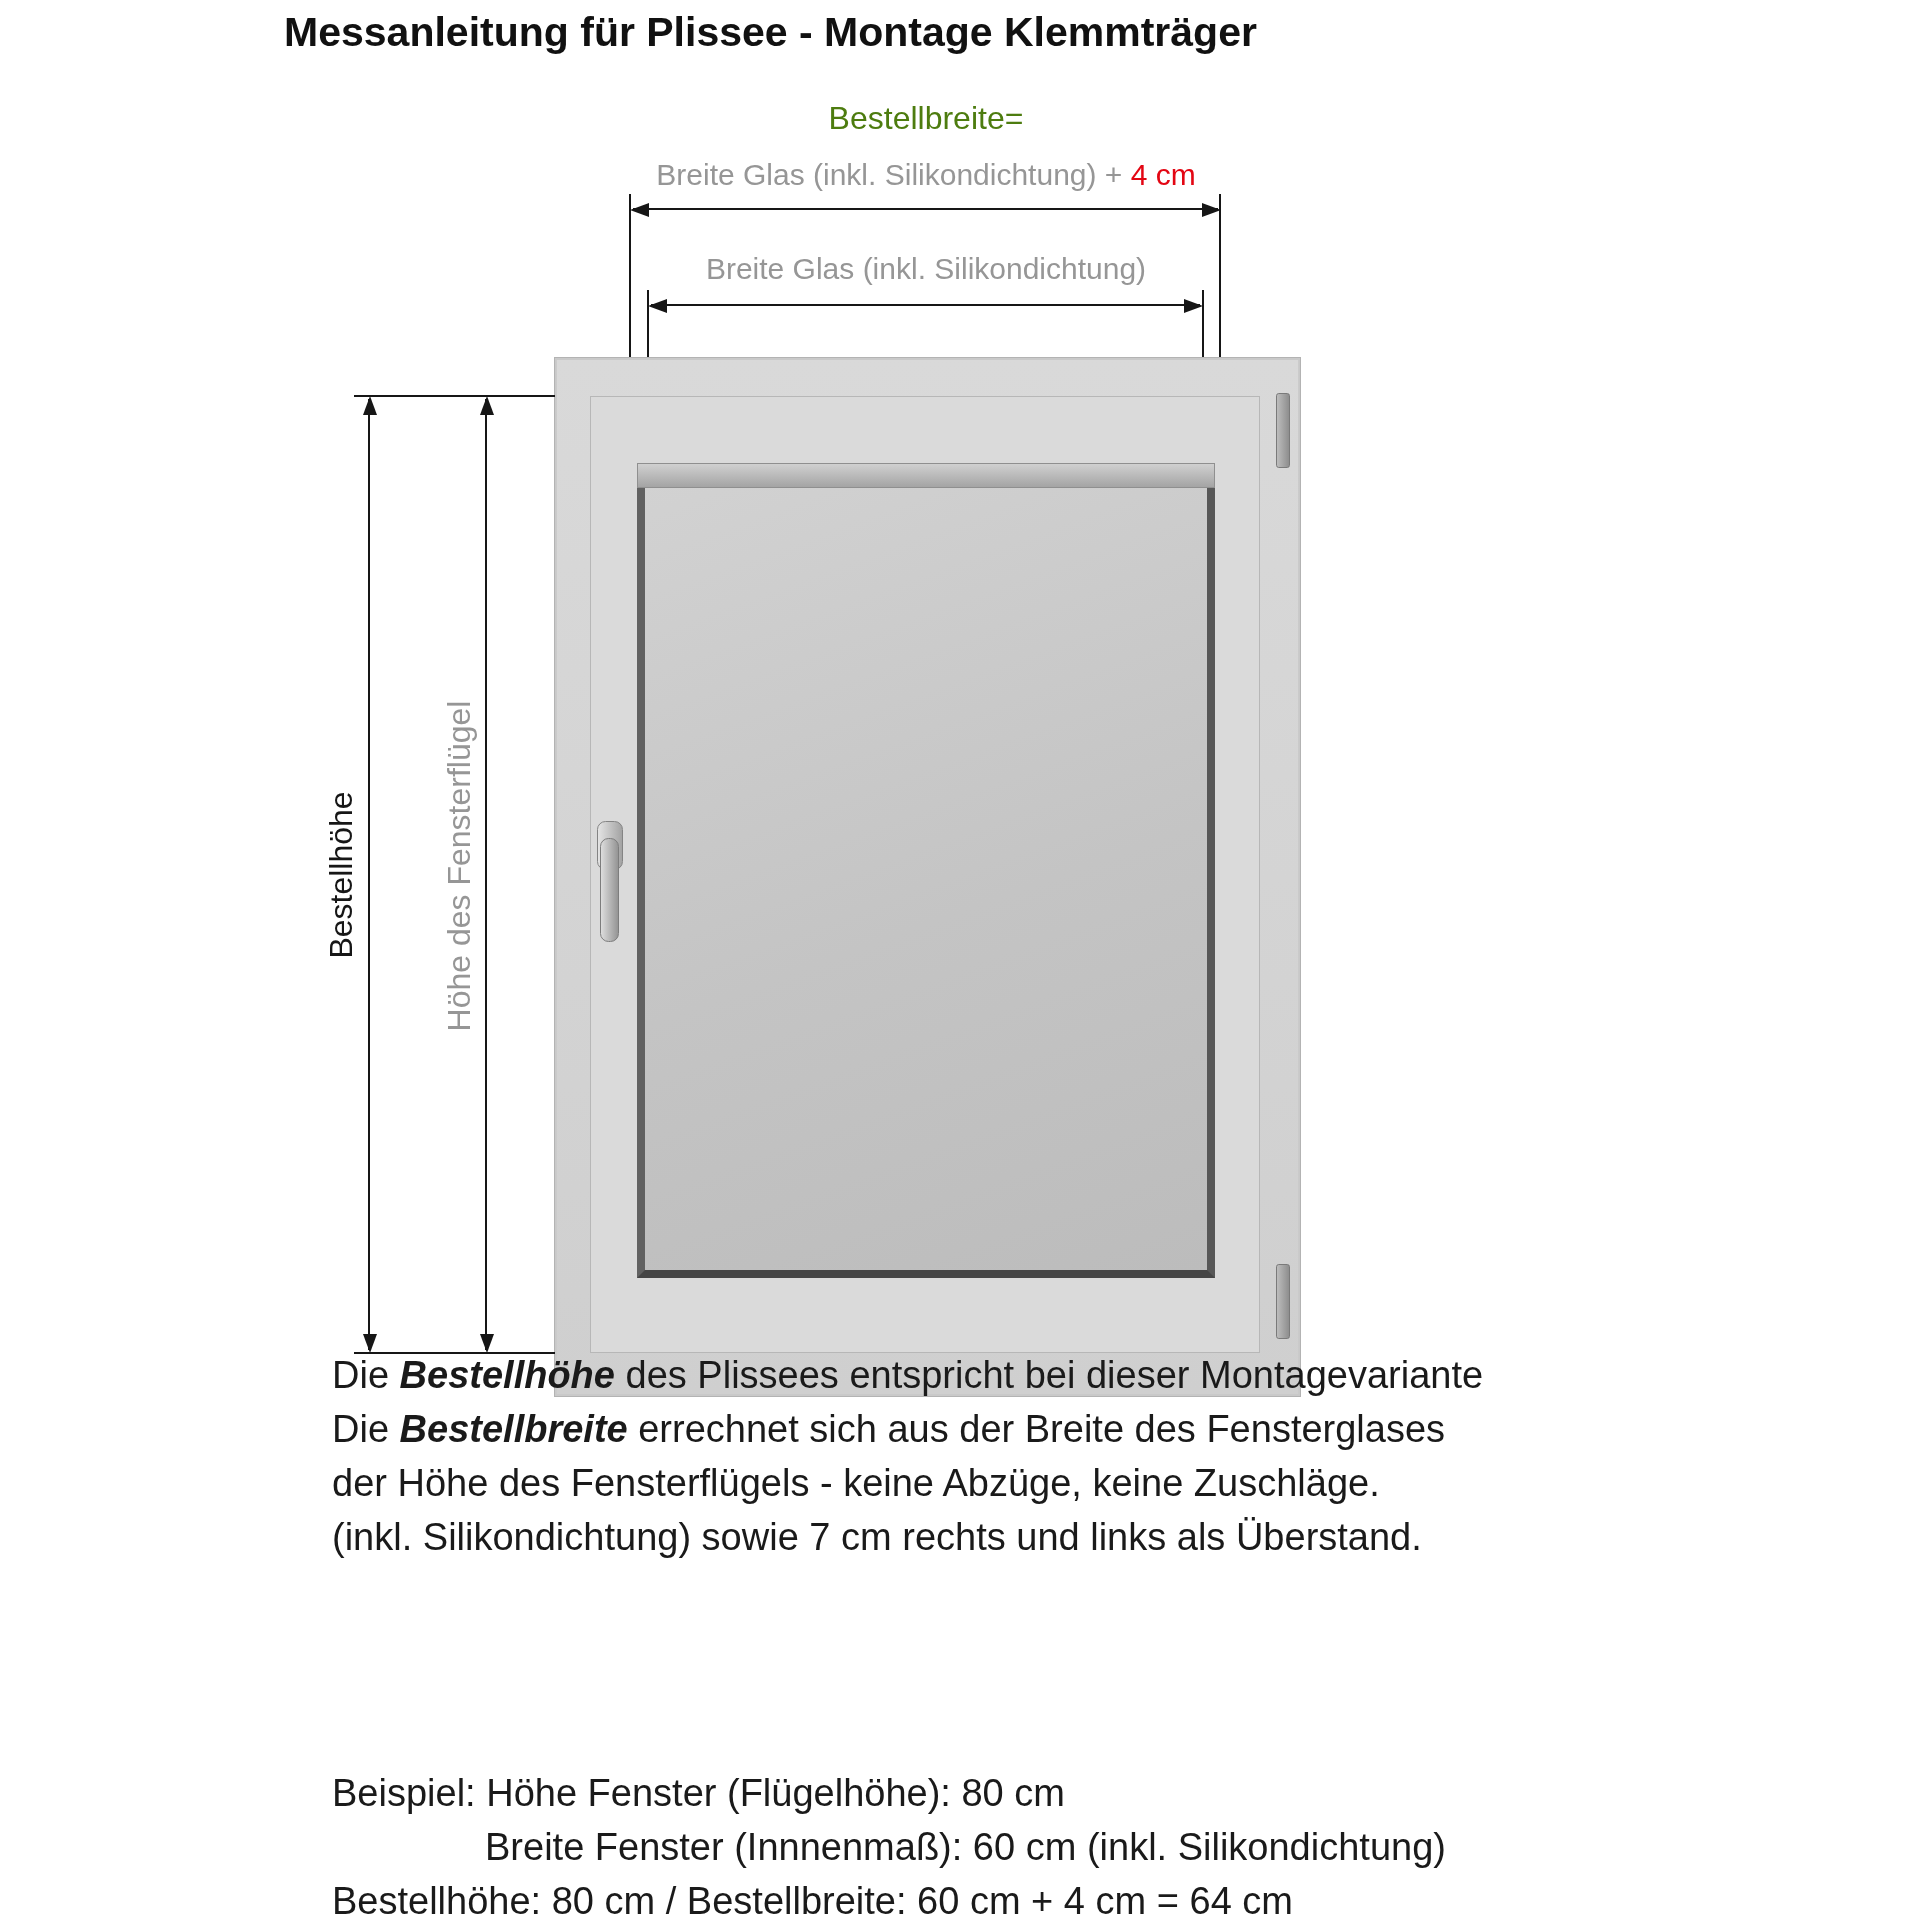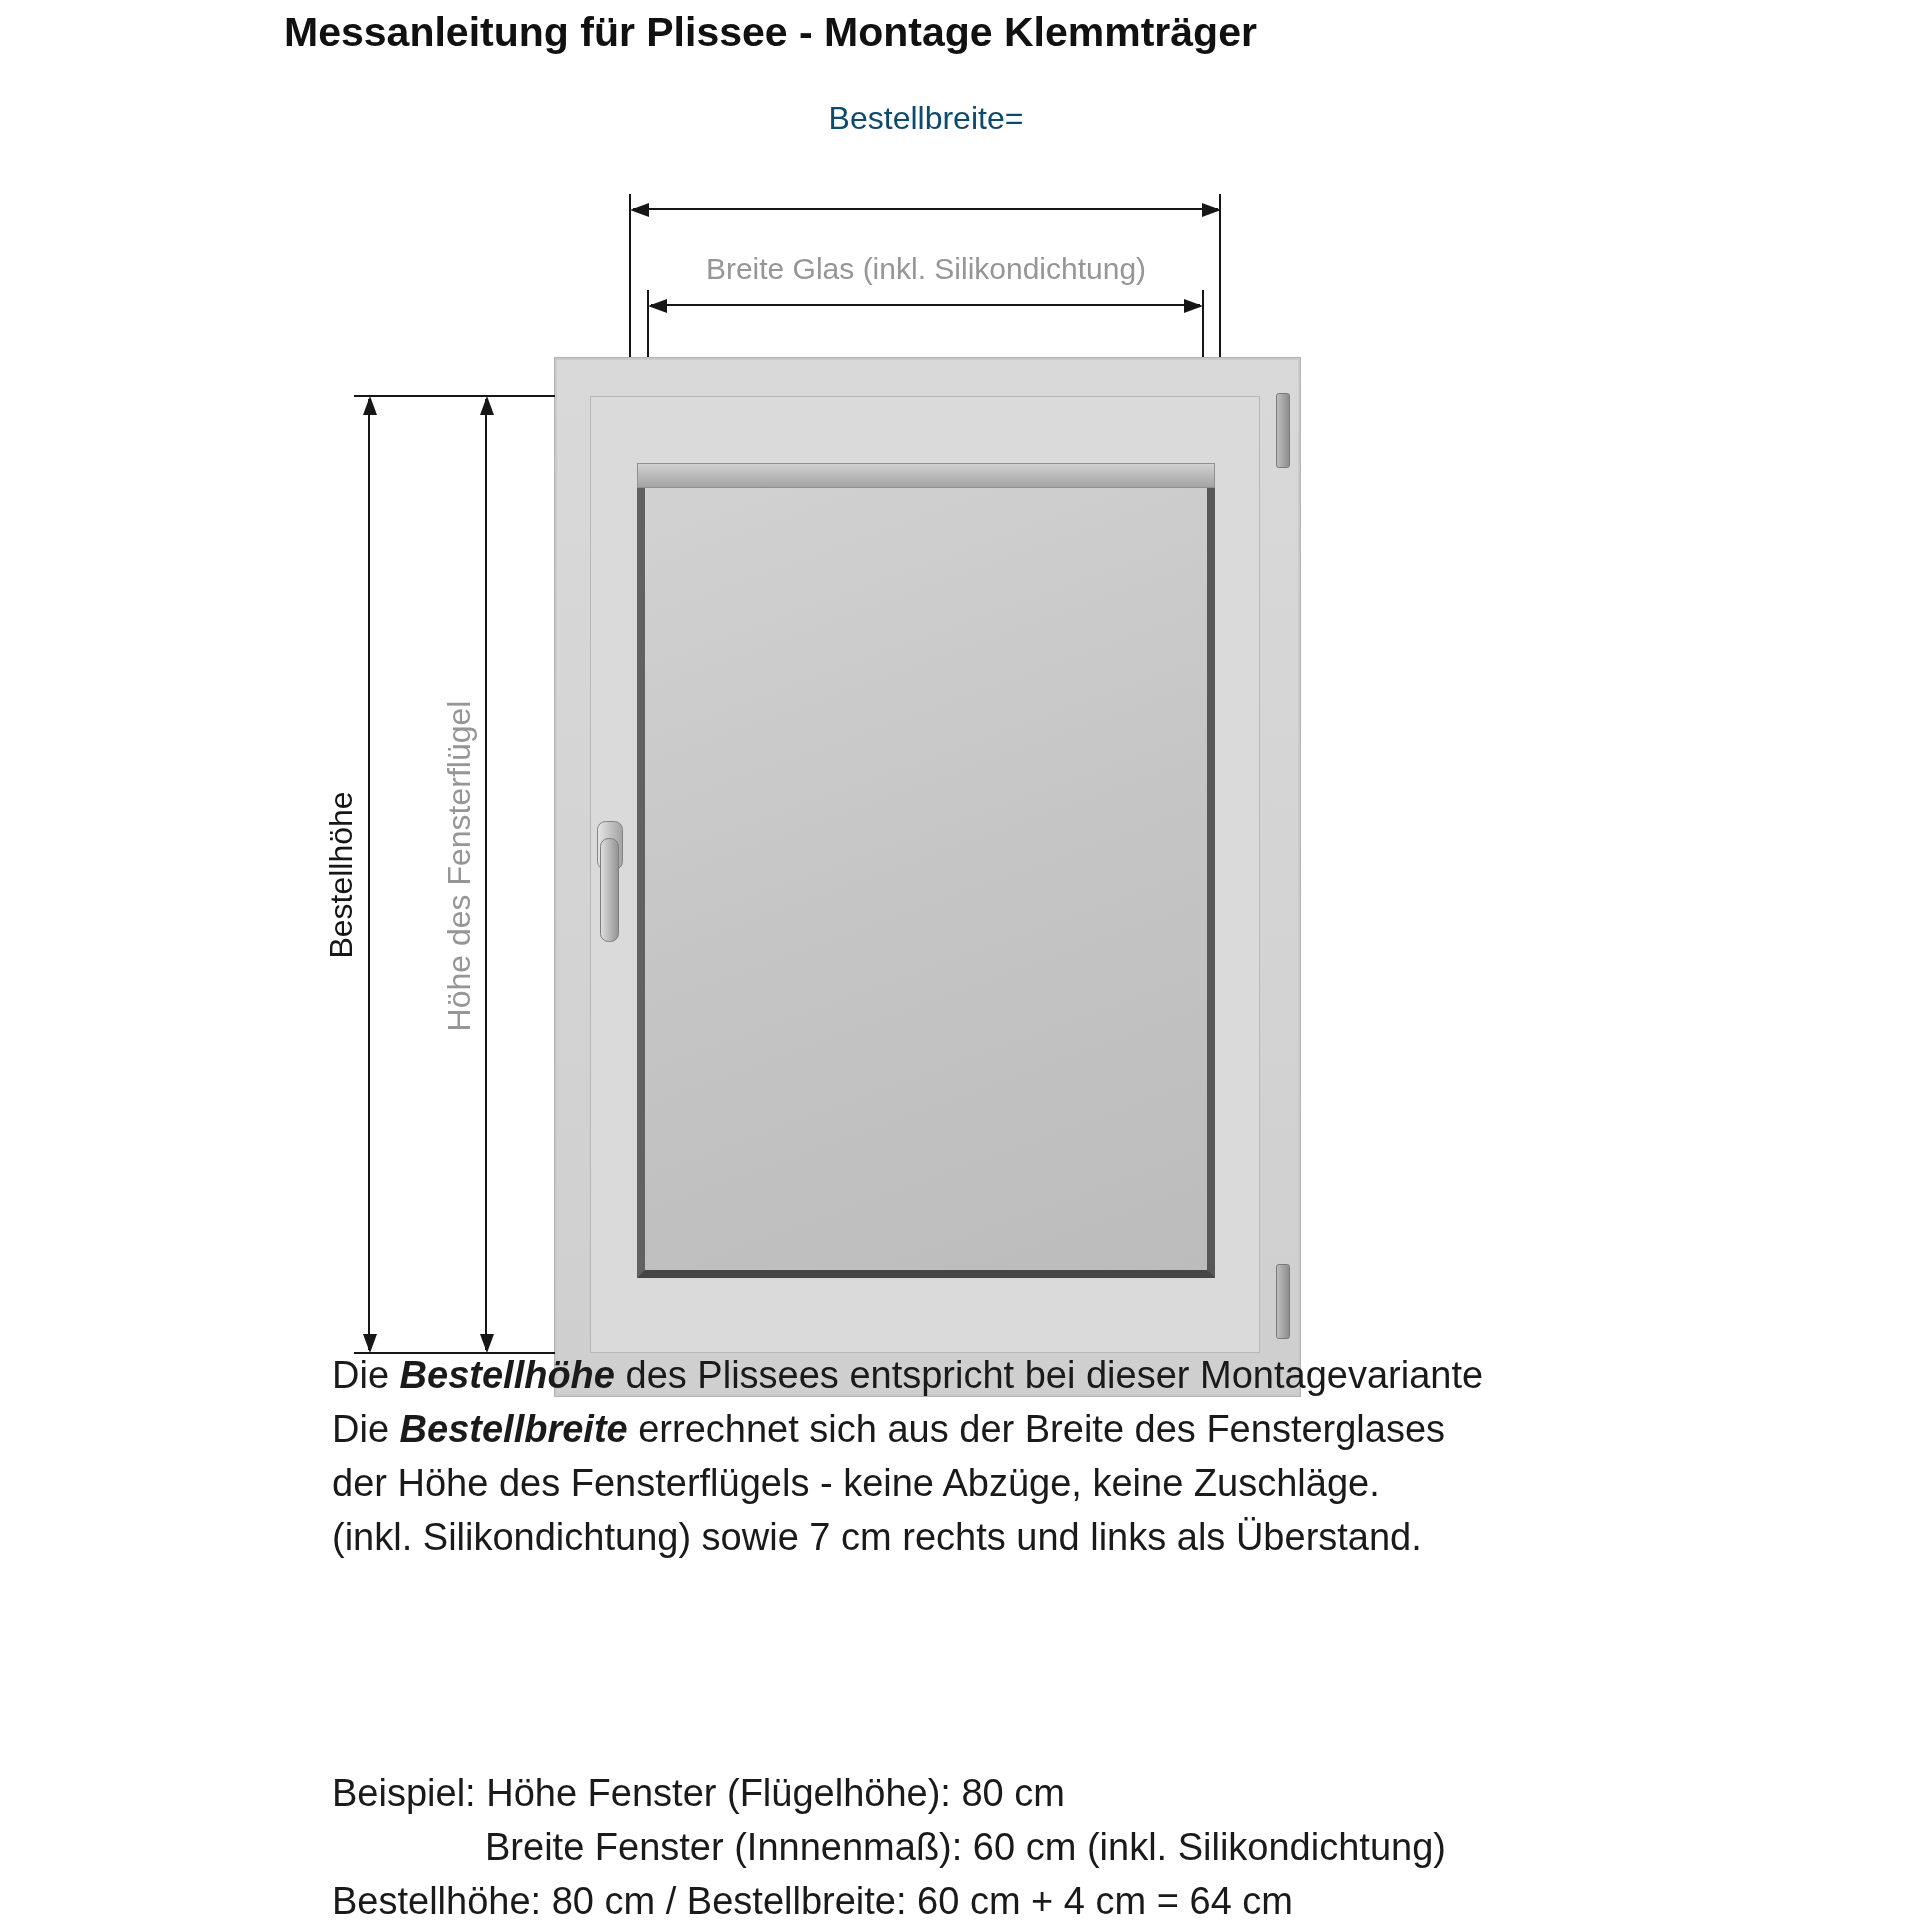--- a/index.html
+++ b/index.html
@@ -23,21 +23,21 @@
     font-size: 41px;
     font-weight: 600;
     color: #111111;
   }
 
   
   .lbl { position: absolute; white-space: nowrap; }
   .lbl-order-width {
     left: 926px; top: 100px;
     transform: translateX(-50%);
-    font-size: 32px; color: #0c4a6e;
+    font-size: 32px; color: #4d7c0f;
   }
   .lbl-dim-outer {
     left: 926px; top: 158px;
     transform: translateX(-50%);
     font-size: 30px; color: #969696;
   }
   .lbl-dim-outer .red { color: #e30613; }
   .lbl-dim-inner {
     left: 926px; top: 252px;
     transform: translateX(-50%);
@@ -170,20 +170,21 @@
 </style>
 </head>
 <body>
 
 <div class="page">
 
   <h1 class="title">Messanleitung für Plissee - Montage Klemmträger</h1>
 
   <div class="lbl lbl-order-width">Bestellbreite=</div>
 
+  <div class="lbl lbl-dim-outer"><span>Breite Glas (inkl. Silikondichtung) + </span><span class="red">4 cm</span></div>
 
   <div class="lbl lbl-dim-inner">Breite Glas (inkl. Silikondichtung)</div>
 
   <div class="arrow-h arrow-h-outer">
     <span class="ah left"></span>
     <span class="line"></span>
     <span class="ah right"></span>
   </div>
   <div class="arrow-h arrow-h-inner">
     <span class="ah left"></span>

